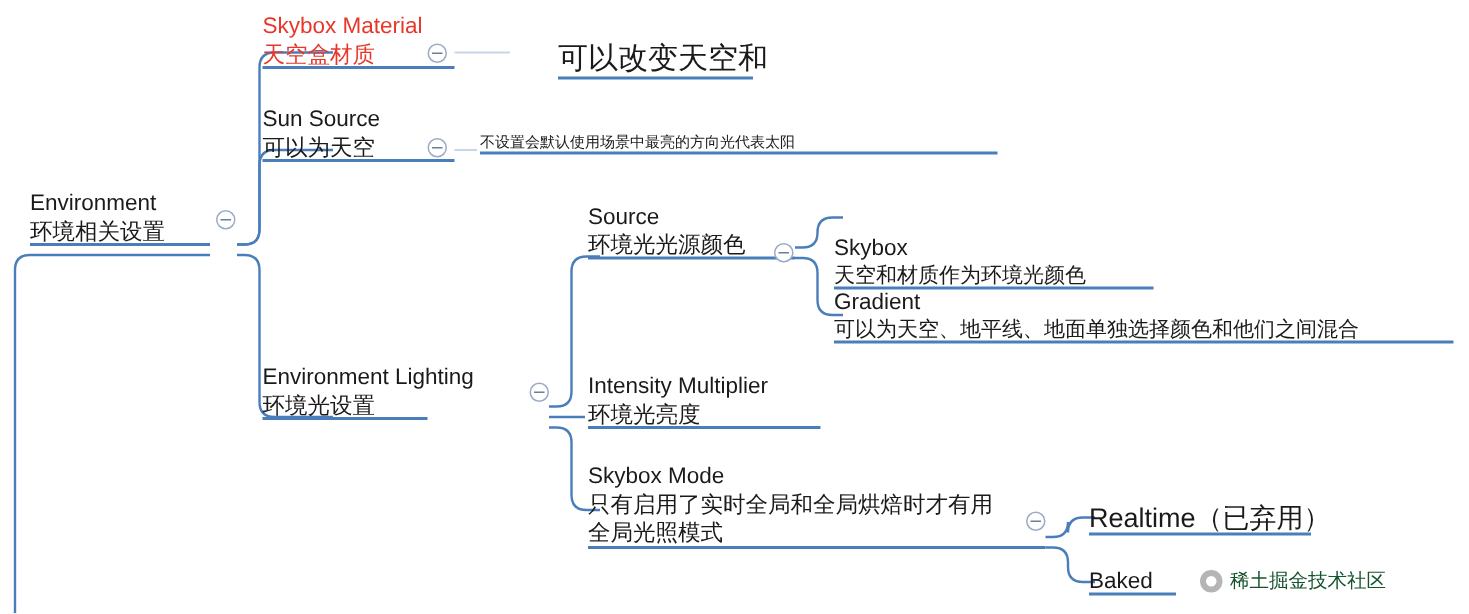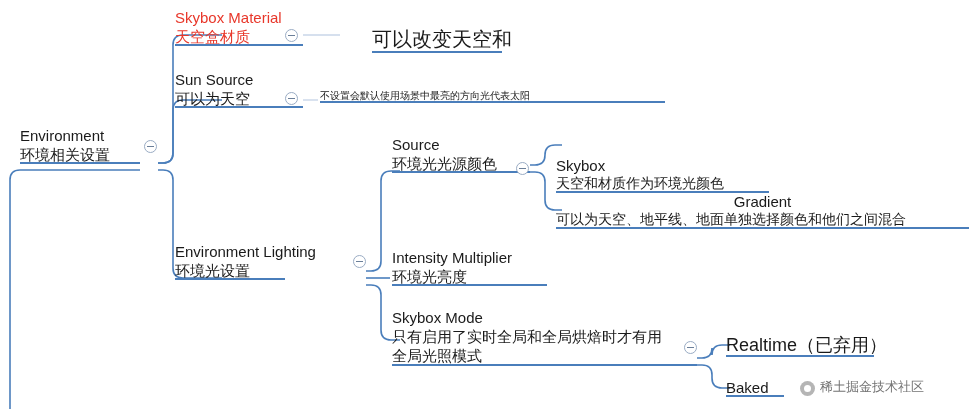--- a/index.html
+++ b/index.html
@@ -58,22 +58,22 @@
     position: absolute;
     left: 2px;
     top: 5px;
     width: 7px;
     height: 1px;
     background: #6b7f99;
   }
   .watermark {
     position: absolute;
     display: flex;
-    align-items: flex-end;
-    color: #737373;
+    align-items: center;
+    color: #14532d;
     font-size: 13px;
   }
   .watermark .wm-logo {
     width: 15px;
     height: 15px;
     border-radius: 50%;
     background: #b5b5b5;
     margin-right: 5px;
     position: relative;
     flex: none;
@@ -168,21 +168,21 @@
   </div>
   <div class="collapse" style="left:516px; top:162px;"></div>
 
   <div class="node" style="left:556px; top:128px; width:213px; font-size:14px;margin-top:28px;">
     <span class="line" style="font-size:15px;">Skybox</span>
     <span class="line">天空和材质作为环境光颜色</span>
     <span class="ul" style="width:213px;"></span>
   </div>
 
   <div class="node" style="left:556px; top:192px; width:413px; font-size:14px;">
-    <span class="line" style="font-size:15px;text-align:center;">Gradient</span>
+    <span class="line" style="font-size:15px;">Gradient</span>
     <span class="line">可以为天空、地平线、地面单独选择颜色和他们之间混合</span>
     <span class="ul" style="width:413px;"></span>
   </div>
 
   <div class="node" style="left:392px; top:248px; width:155px; font-size:15px;">
     <span class="line">Intensity Multiplier</span>
     <span class="line">环境光亮度</span>
     <span class="ul" style="width:155px;"></span>
   </div>
 

